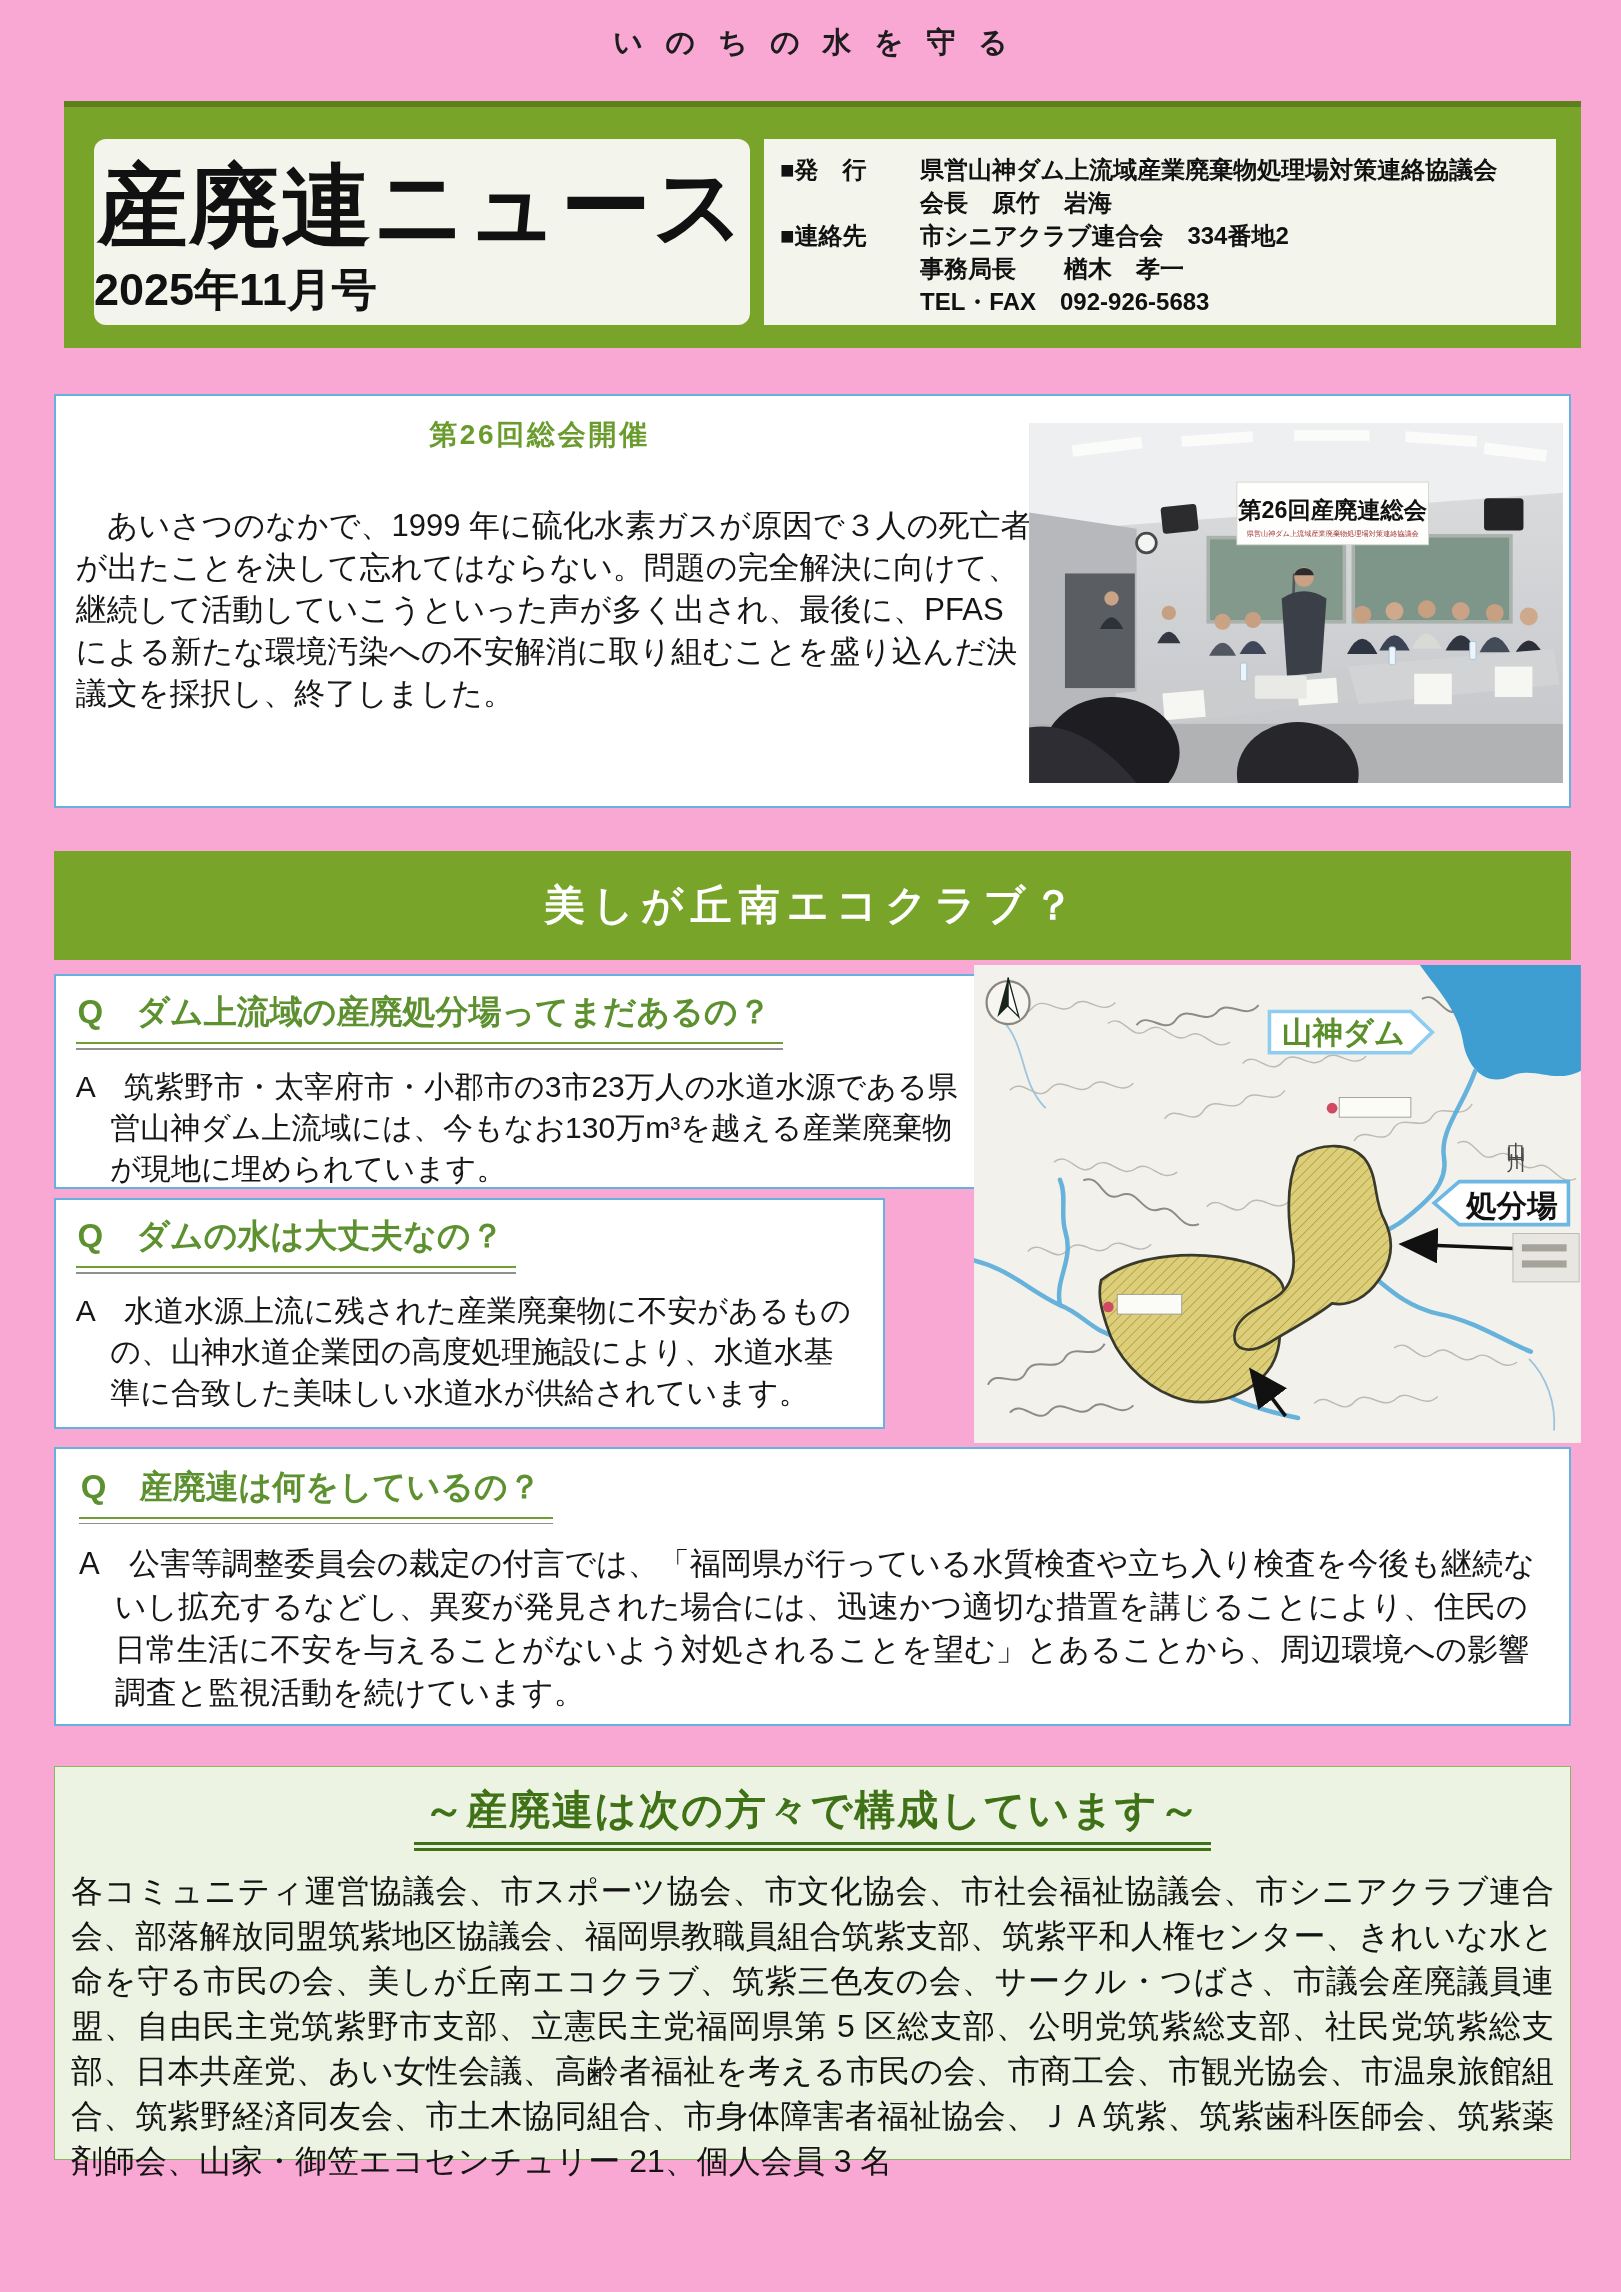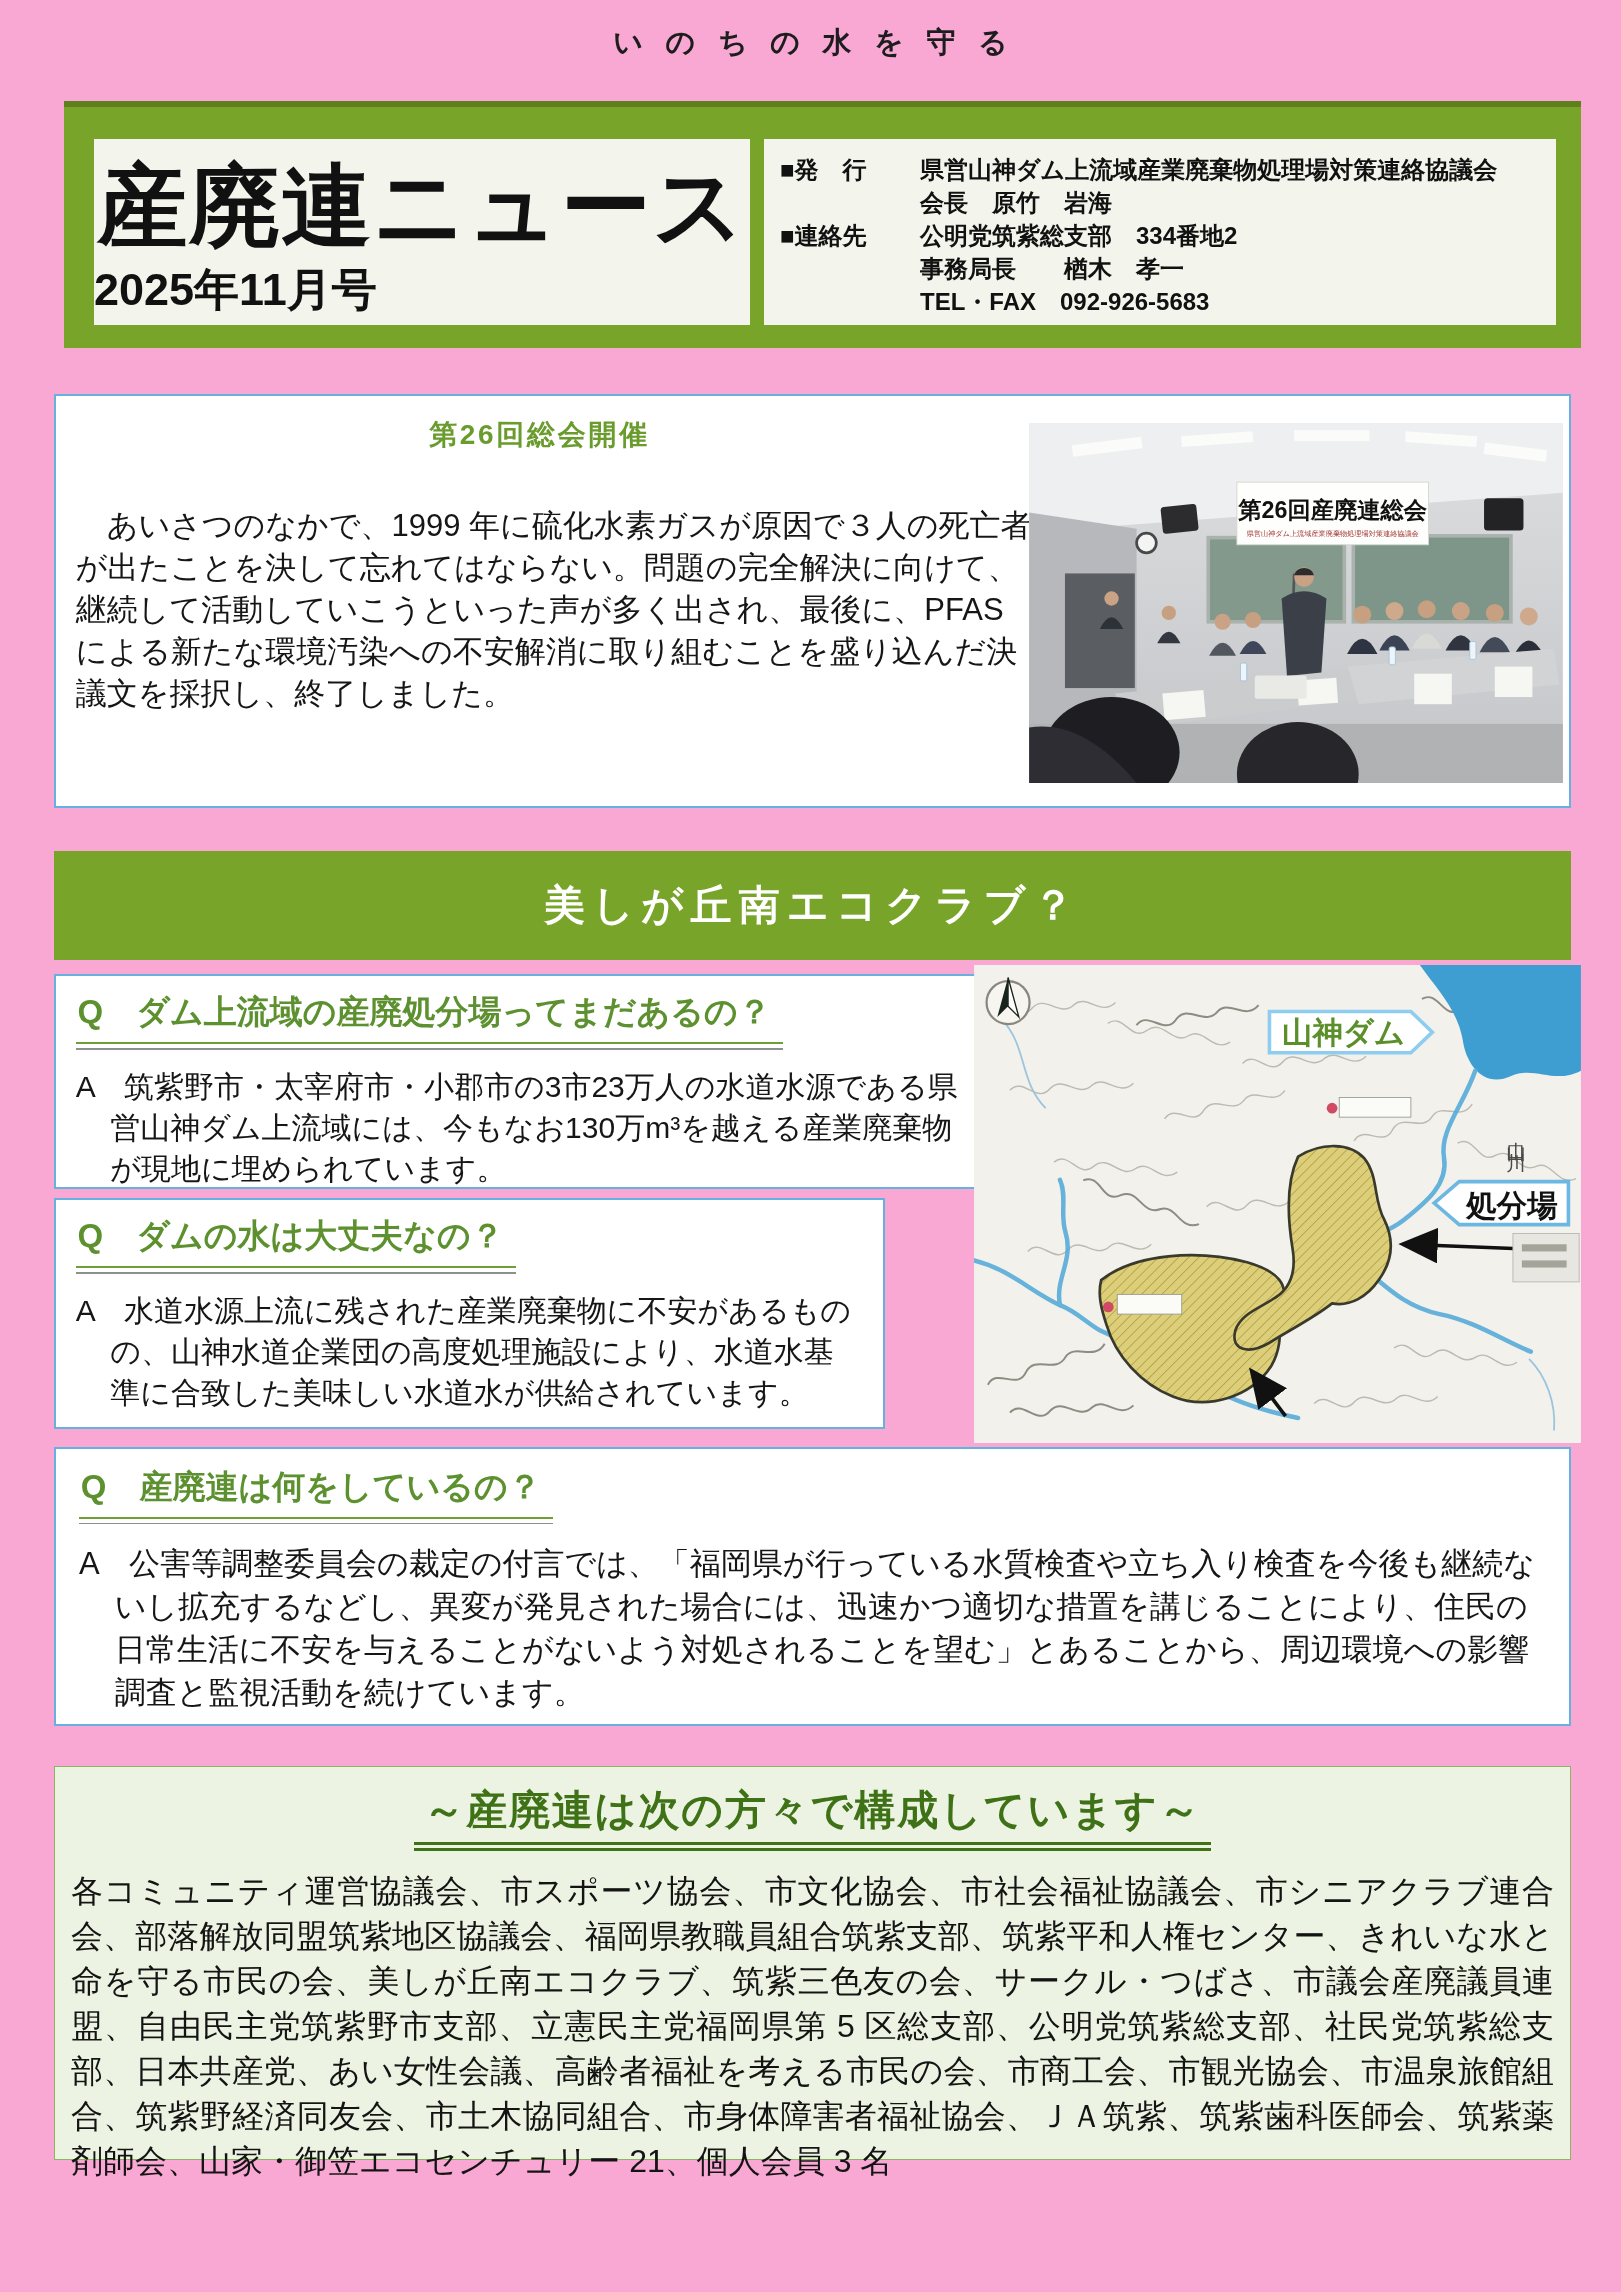--- a/index.html
+++ b/index.html
@@ -13,21 +13,21 @@
   .tagline{
     position:absolute;top:23px;left:0;right:0;text-align:center;
     font-size:29px;font-weight:600;letter-spacing:.78em;text-indent:.78em;color:#1d1d1d;
   }
   
   .masthead{
     position:absolute;left:64px;top:101px;width:1517px;height:247px;
     background:#78a42a;border-top:6.3px solid #5d801d;box-sizing:border-box;
   }
   .mast-box{position:absolute;top:32px;height:186px;background:#f3f5ed;box-sizing:border-box;}
-  .mast-title-box{left:30px;width:656px;}
+  .mast-title-box{left:30px;width:656px;border-radius:12px;}
   .mast-title{margin-top:19.7px;text-align:center;font-size:90px;line-height:1.05;font-weight:bold;letter-spacing:1.8px;color:#111;}
   .mast-issue{margin-top:7.2px;text-align:left;font-size:45px;font-weight:600;color:#111;}
   .mast-info-box{left:700px;width:792px;padding:14.3px 9px 0 16px;}
   .info-row{display:grid;grid-template-columns:140px 1fr;font-size:24px;line-height:33px;font-weight:600;color:#111;}
   
   .sec1{
     position:absolute;left:54px;top:394px;width:1517px;height:414px;
     border:2.7px solid #66b1e0;background:#fff;box-sizing:border-box;
   }
   .sec1-heading{position:absolute;left:0;top:19.7px;width:967px;text-align:center;
@@ -79,21 +79,21 @@
       <div class="info-row">
         <span>■発　行</span>
         <span>県営山神ダム上流域産業廃棄物処理場対策連絡協議会</span>
       </div>
       <div class="info-row">
         <span></span>
         <span>会長　原竹　岩海</span>
       </div>
       <div class="info-row">
         <span>■連絡先</span>
-        <span>公明党筑紫総支部　334番地2</span>
+        <span>市シニアクラブ連合会　334番地2</span>
       </div>
       <div class="info-row">
         <span></span>
         <span>事務局長　　楢木　孝一</span>
       </div>
       <div class="info-row">
         <span></span>
         <span>TEL・FAX　092-926-5683</span>
       </div>
     </div>

